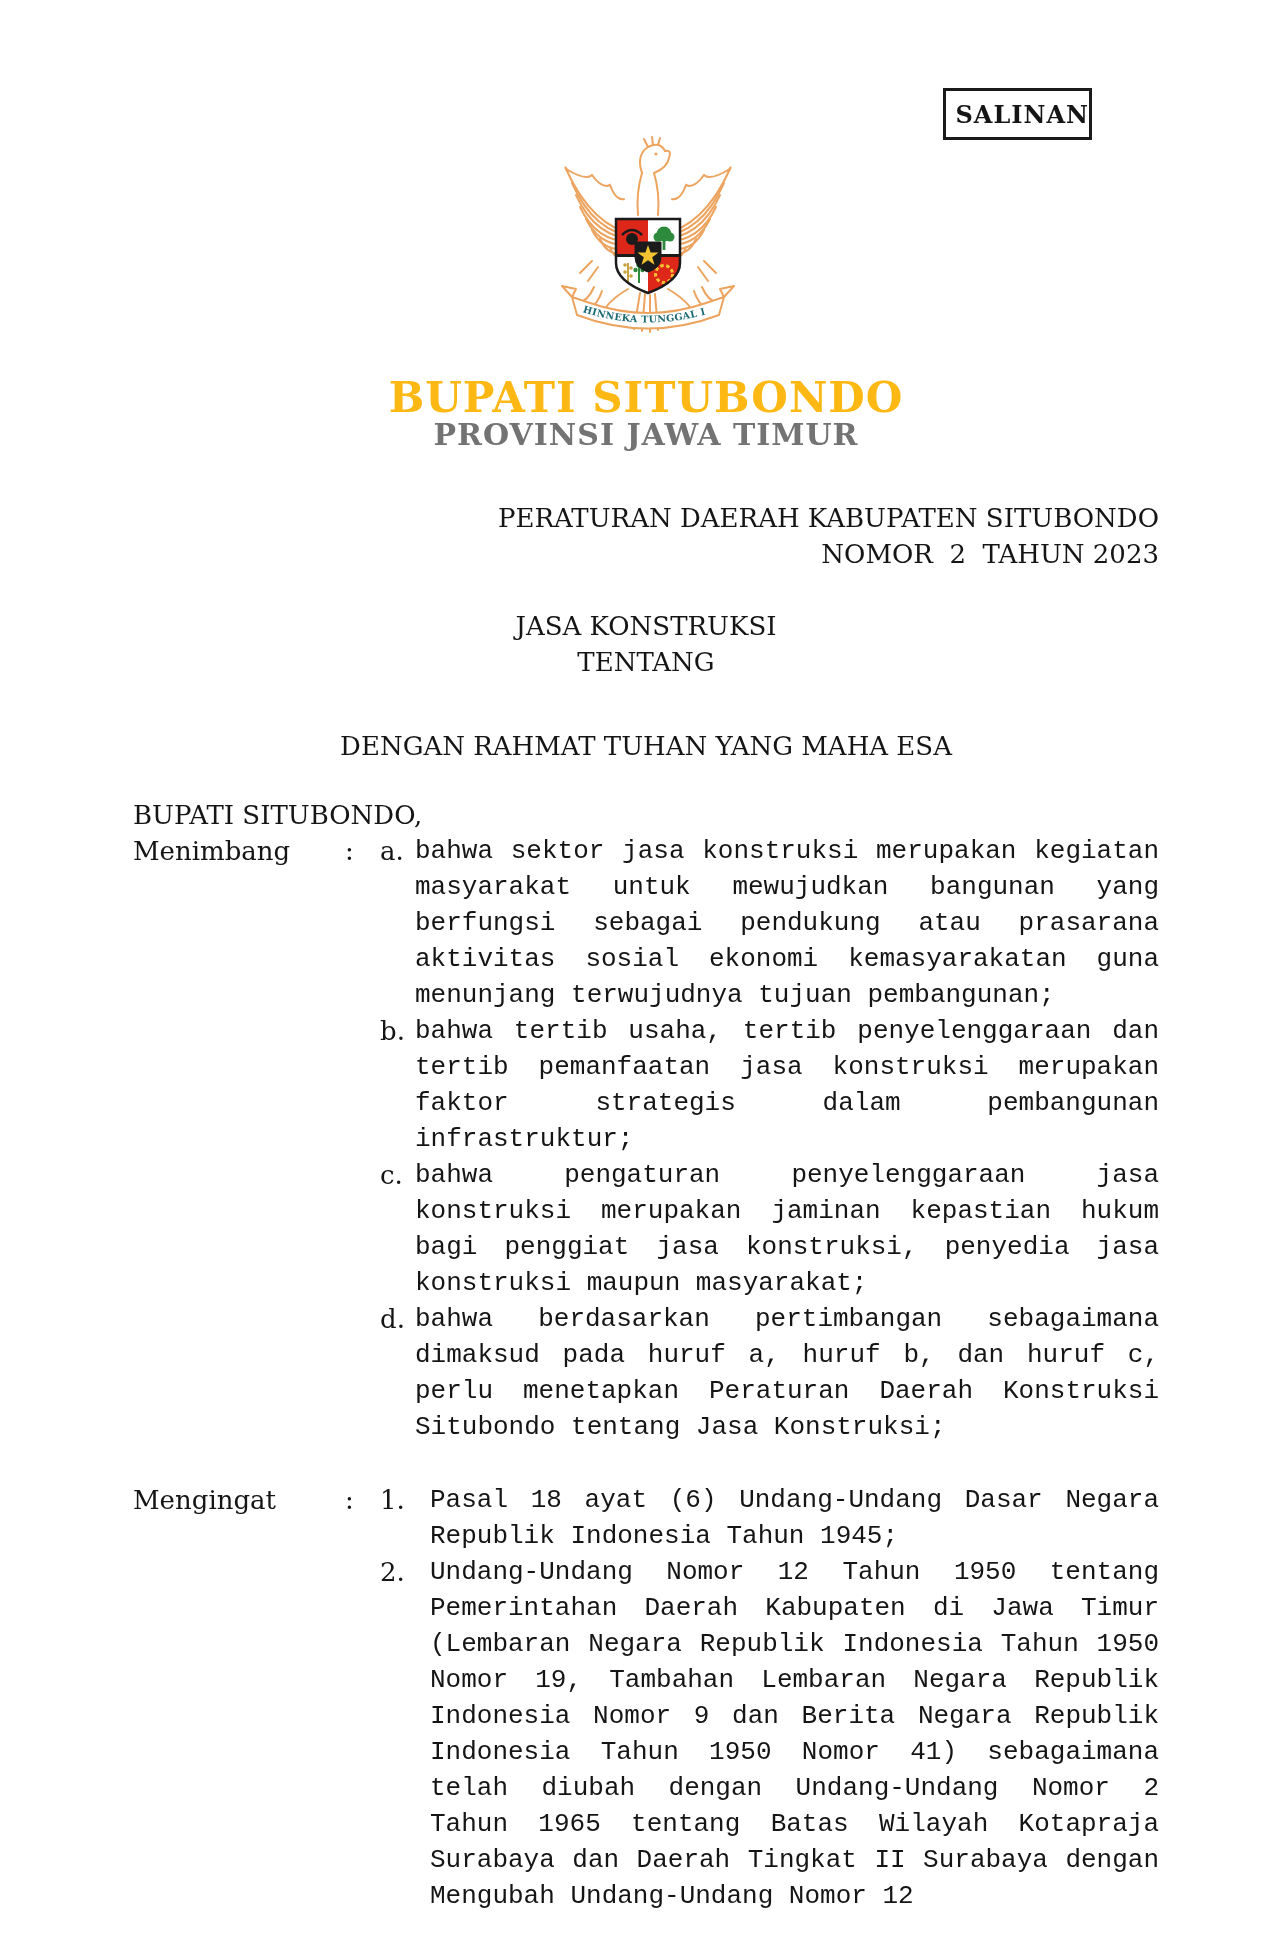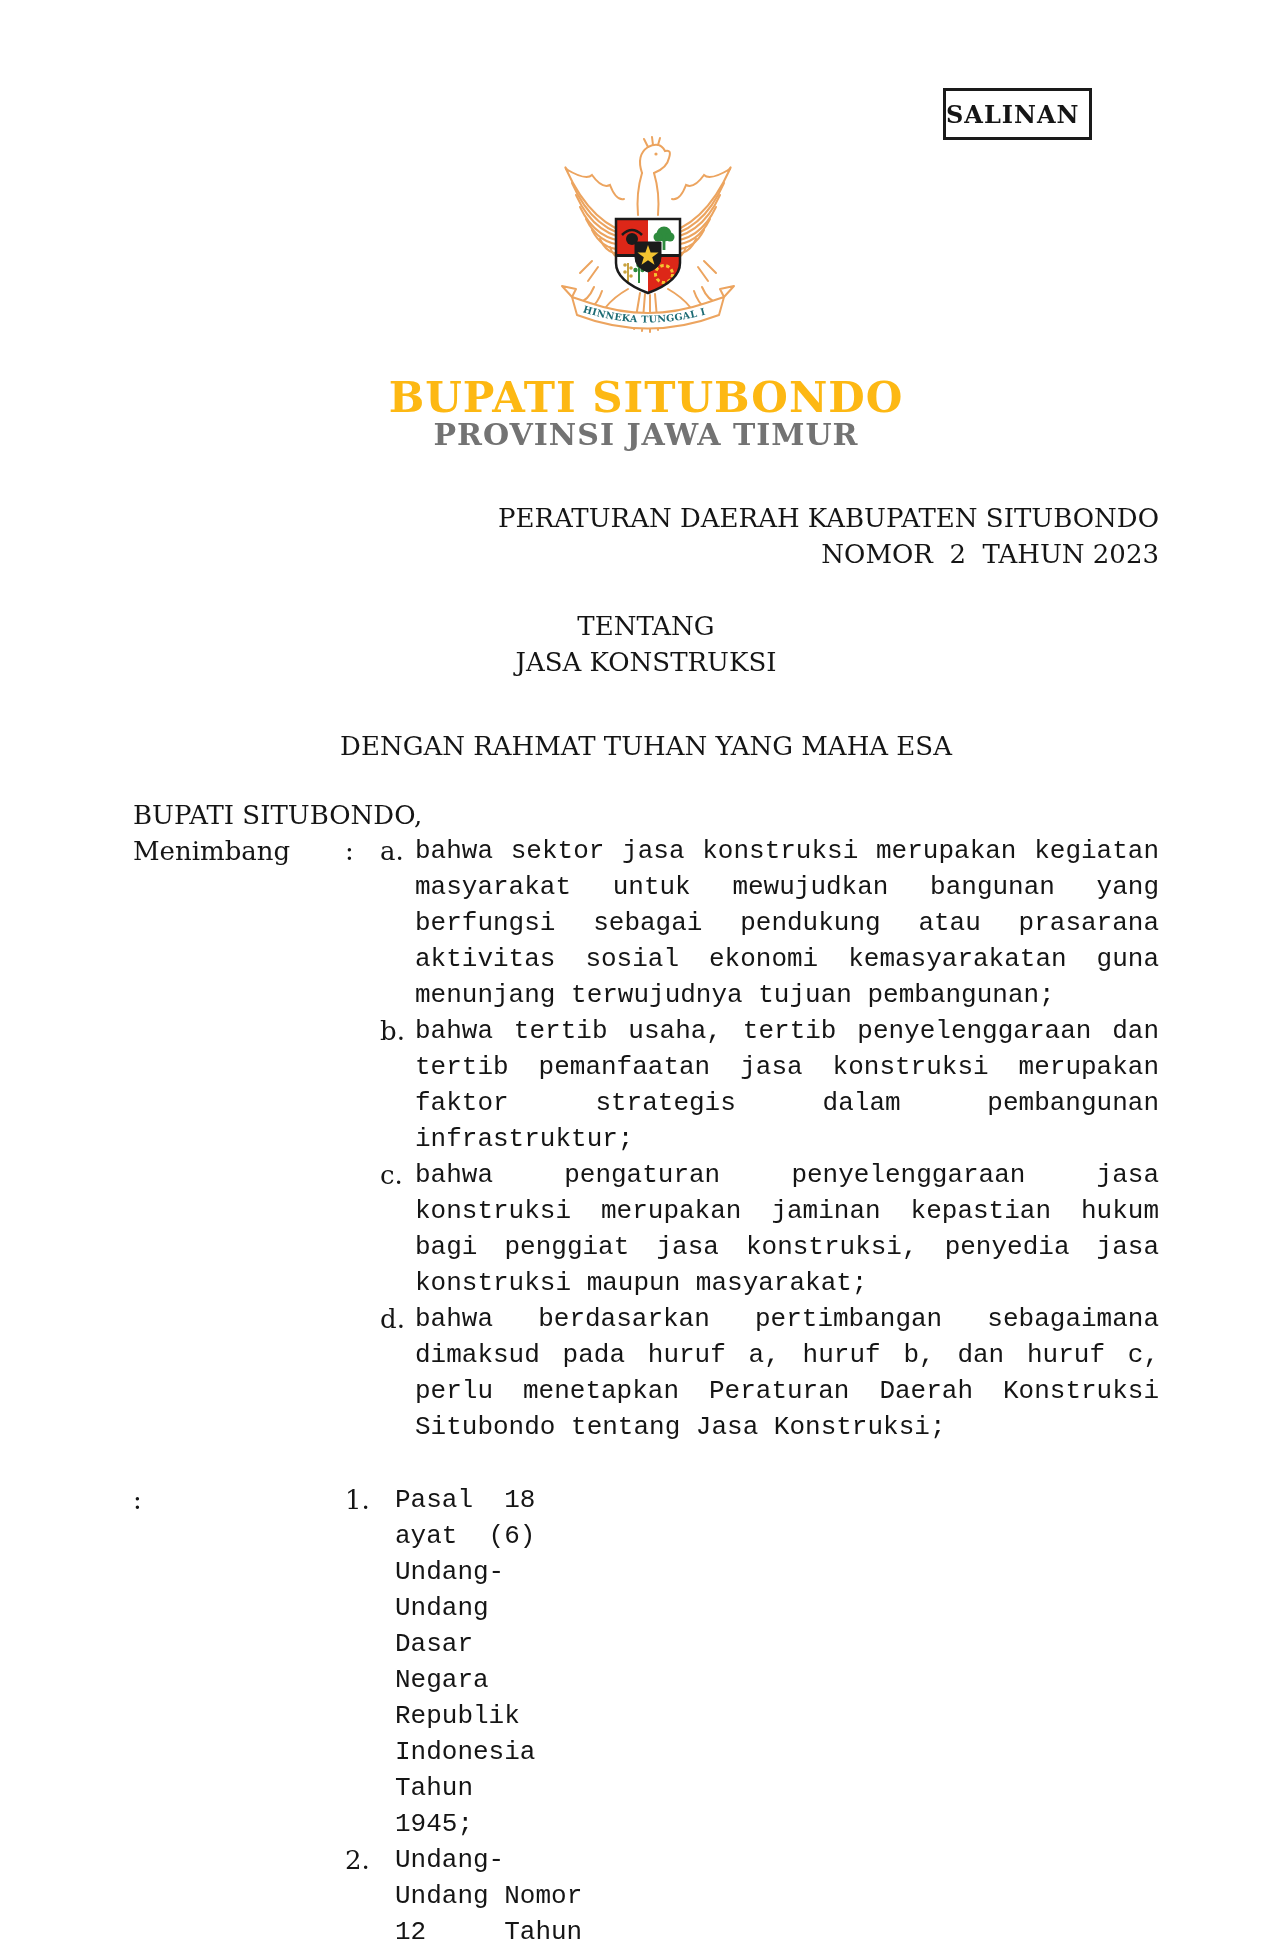--- a/index.html
+++ b/index.html
@@ -9,21 +9,21 @@
     margin:0 auto;
     background:#ffffff;
     color:#151515;
     font-family:"DejaVu Serif","Liberation Serif",serif;
     overflow:hidden;
   }
   
   .stamp{
     position:absolute;left:943px;top:88px;width:149px;height:52px;
     border:3px solid #1a1a1a;box-sizing:border-box;
-    display:flex;align-items:center;justify-content:flex-start;
+    display:flex;align-items:center;justify-content:flex-end;
     font-weight:bold;font-size:24px;letter-spacing:1px;
   }
   
   .emblem-wrap{
     position:absolute;top:131px;left:0;width:100%;
     display:flex;justify-content:center;
   }
   .emblem-wrap svg{margin-left:20px;}
   
   .content{padding:378px 116px 0 133px;}
@@ -157,22 +157,22 @@
 
     <div class="gov-t1" style="color:#FDB813">BUPATI SITUBONDO</div>
     <div class="gov-t2" style="color:#737373">PROVINSI JAWA TIMUR</div>
 
     <div class="doc-title">
       <div>PERATURAN DAERAH KABUPATEN SITUBONDO</div>
       <div class="preserve">NOMOR  2  TAHUN 2023</div>
     </div>
 
     <div class="tentang-block">
+      <div>JASA KONSTRUKSI</div>
       <div>TENTANG</div>
-      <div>JASA KONSTRUKSI</div>
     </div>
 
     <div class="rahmat-line">DENGAN RAHMAT TUHAN YANG MAHA ESA</div>
 
     <div class="bupati-line">BUPATI SITUBONDO,</div>
 
     <div class="clause menimbang">
       <div class="clause-label">Menimbang</div>
       <div class="clause-colon">:</div>
       <ol class="clause-items">
@@ -189,20 +189,21 @@
           <div class="txt">bahwa pengaturan penyelenggaraan jasa konstruksi merupakan jaminan kepastian hukum bagi penggiat jasa konstruksi, penyedia jasa konstruksi maupun masyarakat;</div>
         </li>
         <li>
           <span class="marker">d.</span>
           <div class="txt">bahwa berdasarkan pertimbangan sebagaimana dimaksud pada huruf a, huruf b, dan huruf c, perlu menetapkan Peraturan Daerah Konstruksi Situbondo tentang Jasa Konstruksi;</div>
         </li>
       </ol>
     </div>
 
     <div class="clause mengingat">
+      <div class="clause-label">Mengingat</div>
       <div class="clause-colon">:</div>
       <ol class="clause-items">
         <li>
           <span class="marker">1.</span>
           <div class="txt">Pasal 18 ayat (6) Undang-Undang Dasar Negara Republik Indonesia Tahun 1945;</div>
         </li>
         <li>
           <span class="marker">2.</span>
           <div class="txt">Undang-Undang Nomor 12 Tahun 1950 tentang Pemerintahan Daerah Kabupaten di Jawa Timur (Lembaran Negara Republik Indonesia Tahun 1950 Nomor 19, Tambahan Lembaran Negara Republik Indonesia Nomor 9 dan Berita Negara Republik Indonesia Tahun 1950 Nomor 41) sebagaimana telah diubah dengan Undang-Undang Nomor 2 Tahun 1965 tentang Batas Wilayah Kotapraja Surabaya dan Daerah Tingkat II Surabaya dengan Mengubah Undang-Undang Nomor 12</div>
         </li>

